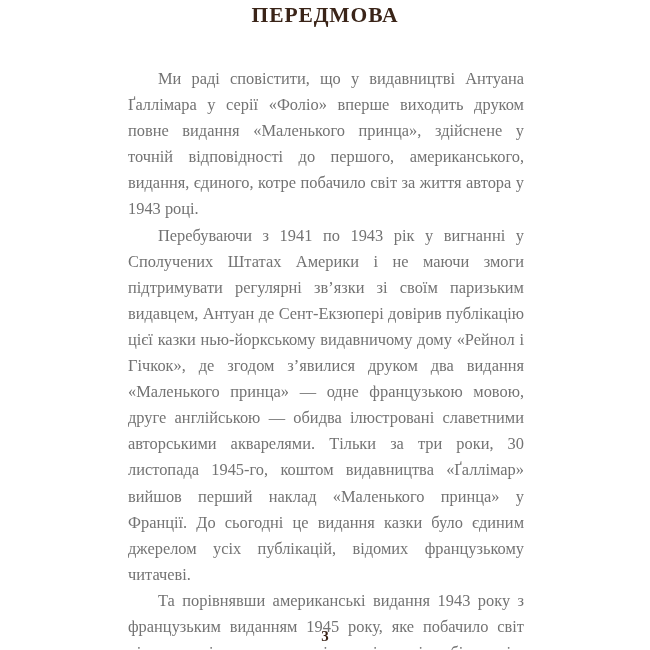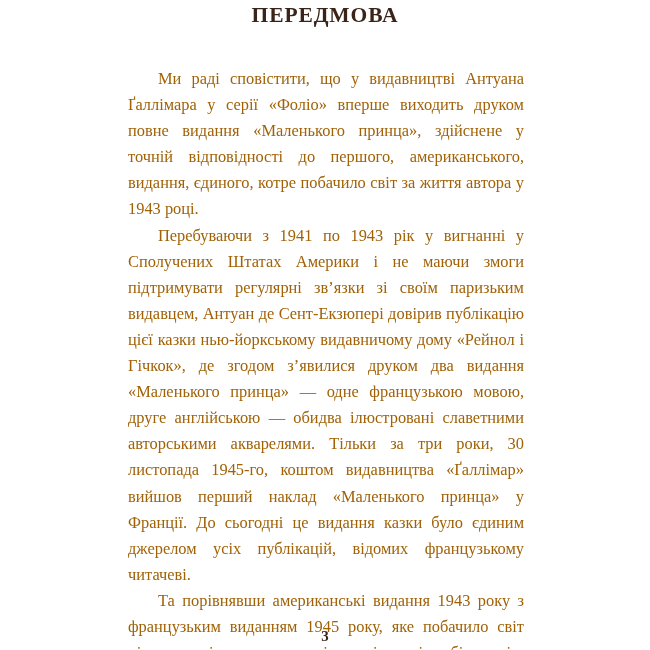--- a/index.html
+++ b/index.html
@@ -48,21 +48,21 @@
     top: 66px;
     width: 396px;
   }
   .para {
     margin: 0;
     text-align: justify;
     text-justify: inter-word;
     text-indent: 30px;
     font-size: 16.4px;
     line-height: 26.1px;
-    color: #a16207;
+    color: #737373;
     hyphens: manual;
     -webkit-hyphens: manual;
   }
   .para + .para {
     margin-top: 0;
   }
   .folio {
     position: absolute;
     left: 0;
     top: 628px;

